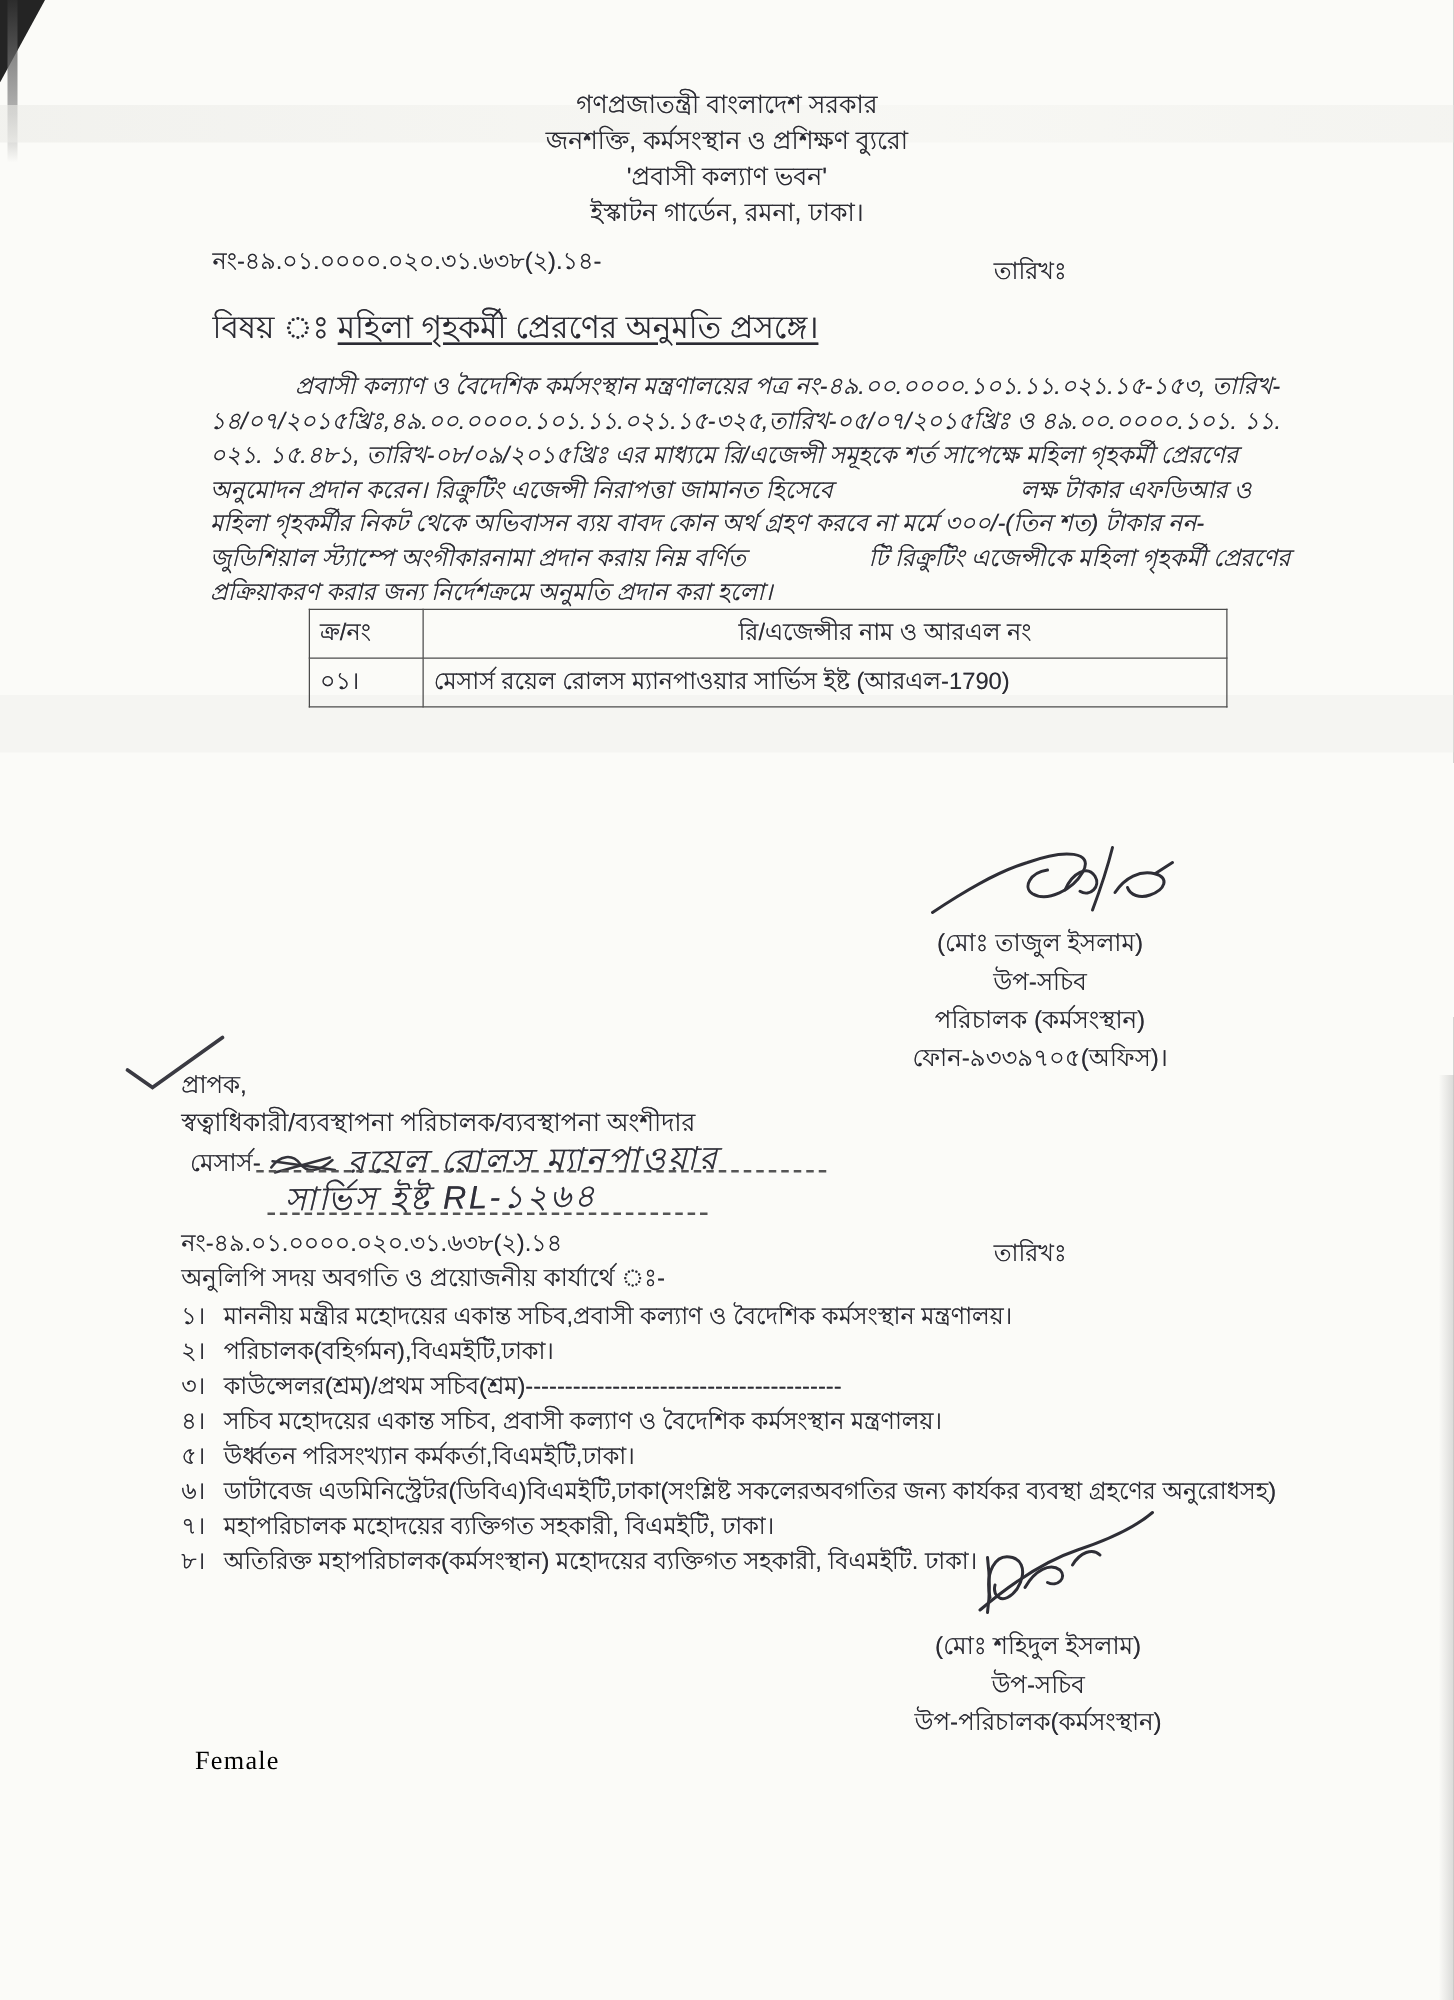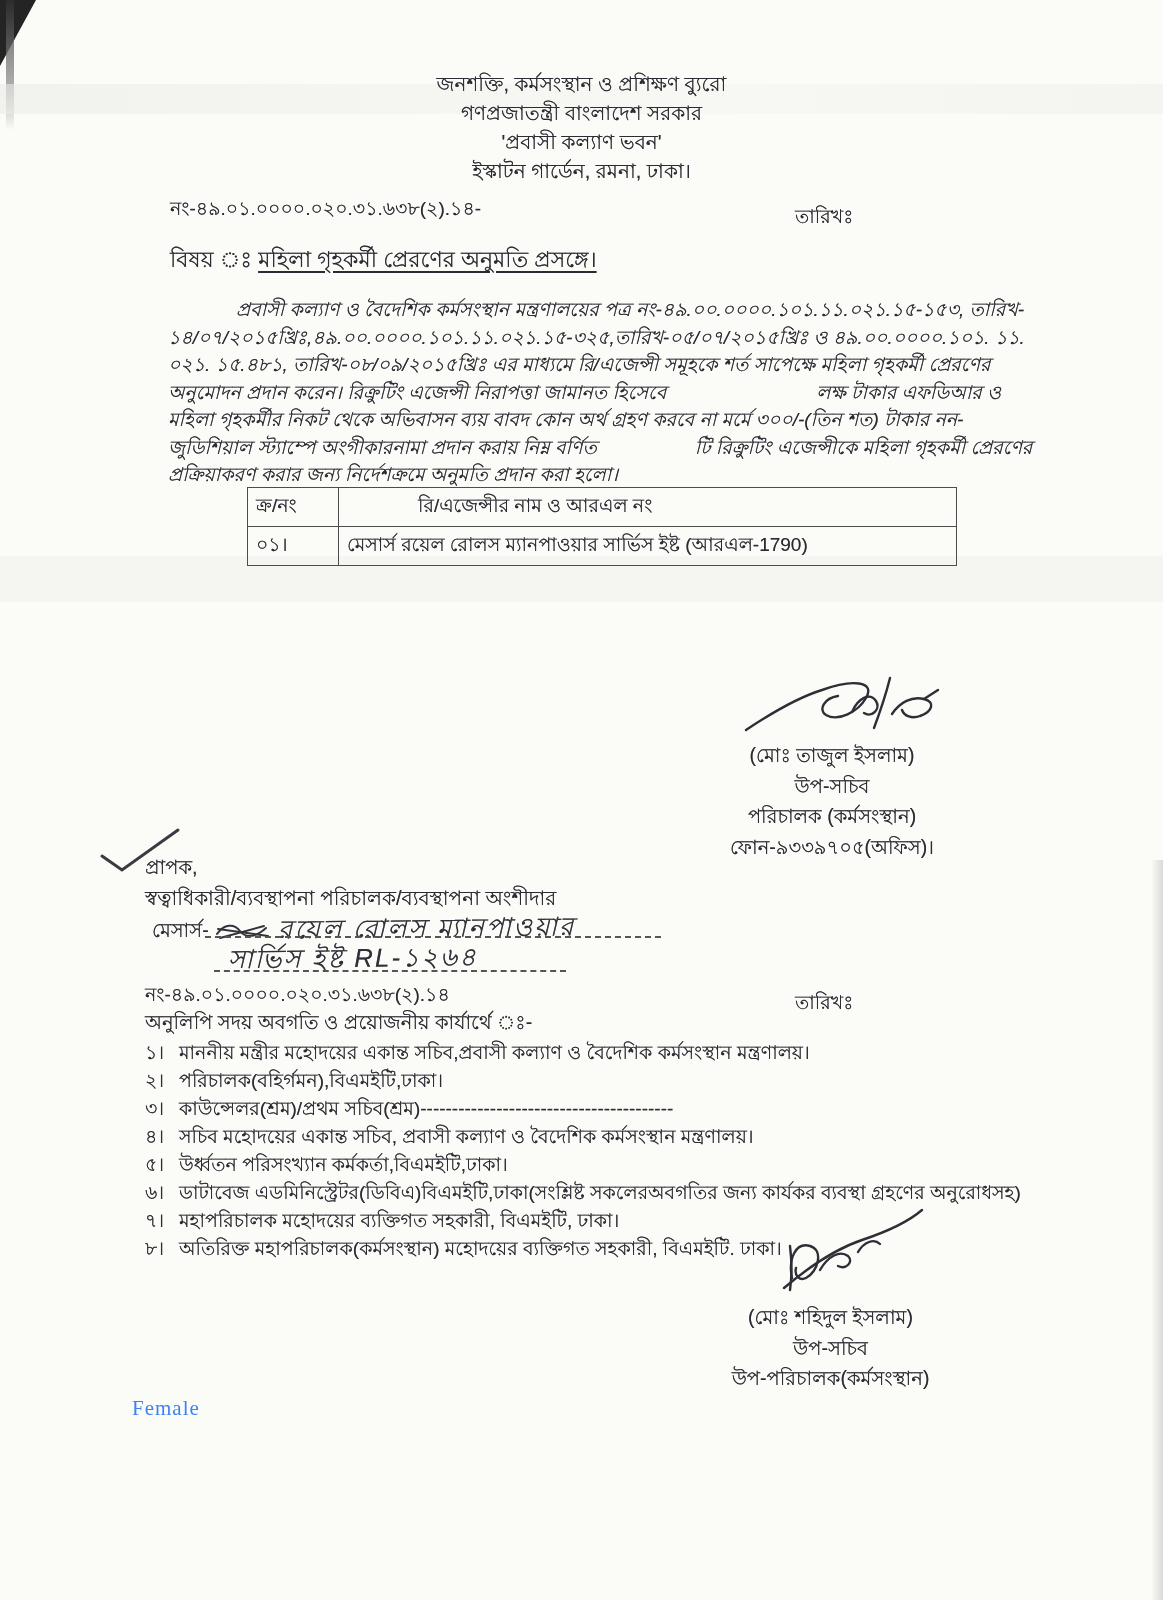--- a/index.html
+++ b/index.html
@@ -26,36 +26,36 @@
   .rshadow{position:absolute;right:0;top:860px;width:12px;height:740px;
     background:linear-gradient(90deg,rgba(0,0,0,0),rgba(120,120,120,.25));}
 
   
   .letterhead{position:absolute;left:0;top:70px;width:100%;text-align:center;
     font-size:20px;line-height:29px;}
 
   .refrow{position:absolute;left:170px;top:194px;width:830px;font-size:19px;}
   .refrow .date{position:absolute;left:625px;top:8px;}
 
-  .subject{position:absolute;left:170px;top:242px;font-size:22px;}
+  .subject{position:absolute;left:170px;top:242px;font-size:25px;}
   .subject .u{text-decoration:underline;text-underline-offset:4px;}
 
   
   .bodytext{position:absolute;left:168px;top:296px;width:818px;font-size:19px;line-height:27.5px;}
   .bodytext .ln{white-space:nowrap;font-style:italic;}
   .bodytext .ln.indent{ text-indent:68px; }
   .gap1{display:inline-block;width:150px;}
   .gap2{display:inline-block;width:98px;}
 
   
   table.agency{position:absolute;left:247px;top:487px;border-collapse:collapse;font-size:19px;}
   table.agency td{border:1.6px solid #4c4c4c;padding:3px 8px;height:28px;vertical-align:middle;}
   td.c-no{width:74px;text-align:left;padding-left:12px;}
   td.c-name{width:530px;padding-left:72px;}
-  td.c-name.hdr{padding-left:79px;}
+  td.c-name.hdr{padding-left:104px;text-align:center;}
 
   
   .sig-svg{position:absolute;}
   .sigblock{position:absolute;text-align:center;font-size:19.5px;line-height:30.5px;}
   .sig1{left:712px;top:740px;width:240px;}
   .sig2{left:698px;top:1302px;width:265px;}
 
   
   .recipient-label{position:absolute;left:145px;top:853px;font-size:19.5px;}
   .recipient-line{position:absolute;left:145px;top:883px;font-size:20px;}
@@ -68,38 +68,38 @@
   .dl2{left:214px;top:970px;width:352px;}
 
   .refrow2{position:absolute;left:145px;top:980px;width:855px;font-size:19px;}
   .refrow2 .date{position:absolute;left:650px;top:8px;}
 
   .cc-head{position:absolute;left:145px;top:1008px;font-size:19.5px;}
   .cc-list{position:absolute;left:145px;top:1038px;font-size:19px;}
   .cc-list .cc-item{height:28px;white-space:nowrap;}
   .cc-item .num{display:inline-block;min-width:34px;}
 
-  .footer-note{position:absolute;left:132px;top:1396px;
-    font-family:"Liberation Serif", serif;font-size:21px;letter-spacing:1px;color:#3b82f6;}
+  .footer-note{position:absolute;left:156px;top:1396px;
+    font-family:"Liberation Serif", serif;font-size:21px;letter-spacing:1px;color:#000000;}
 </style>
 </head>
 <body>
 
 <div class="page">
 
   <div class="corner-wedge"></div>
   <div class="edge-strip"></div>
   <div class="band b1"></div>
   <div class="band b2"></div>
   <div class="band b3"></div>
   <div class="rshadow"></div>
 
   <div class="letterhead bn">
+    <div>গণপ্রজাতন্ত্রী বাংলাদেশ সরকার</div>
     <div>জনশক্তি, কর্মসংস্থান ও প্রশিক্ষণ ব্যুরো</div>
-    <div>গণপ্রজাতন্ত্রী বাংলাদেশ সরকার</div>
     <div>'প্রবাসী কল্যাণ ভবন'</div>
     <div>ইস্কাটন গার্ডেন, রমনা, ঢাকা।</div>
   </div>
 
   <div class="refrow bn">
     <span>নং-৪৯.০১.০০০০.০২০.৩১.৬৩৮(২).১৪-</span>
     <span class="date">তারিখঃ</span>
   </div>
 
   <div class="subject bn">

